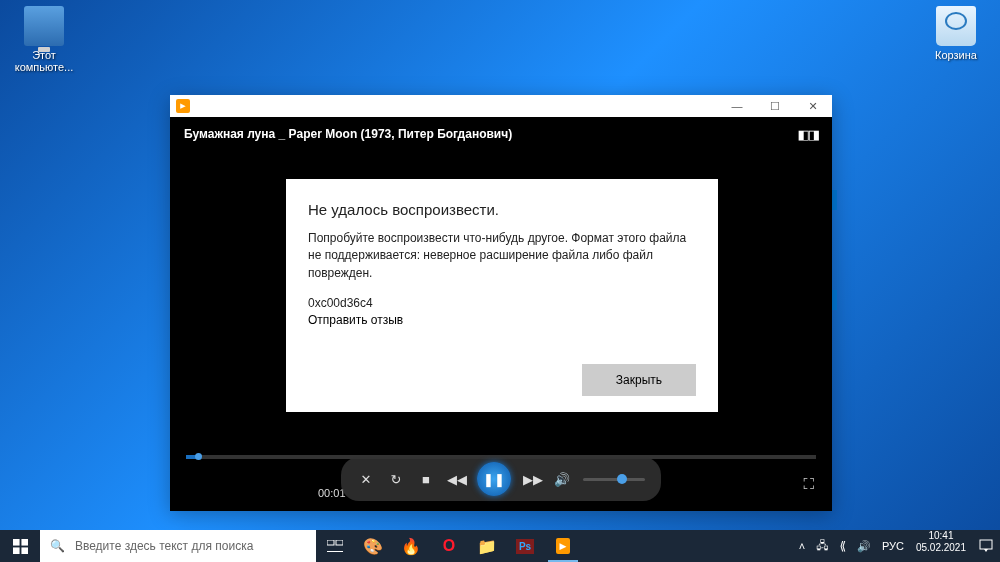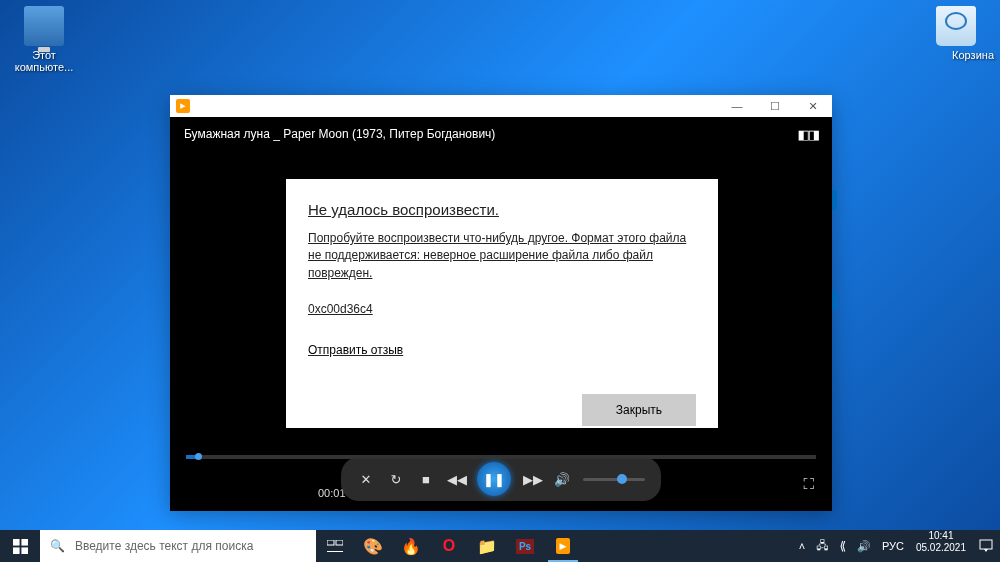--- a/index.html
+++ b/index.html
@@ -13,27 +13,27 @@
 .accent-bar2 { position: absolute; right: 163px; top: 290px; width: 6px; height: 20px; background: #0078d7; }
 
 .wmp-window { position: absolute; left: 170px; top: 95px; width: 662px; height: 416px; background: #f0f0f0; box-shadow: 0 4px 20px rgba(0,0,0,0.3); }
 .wmp-titlebar { height: 22px; background: #fff; display: flex; align-items: center; justify-content: space-between; padding-left: 6px; }
 .wmp-titlebar .app-ico { width: 14px; height: 14px; background: #ff9a00; border-radius: 2px; display: flex; align-items: center; justify-content: center; }
 .wmp-titlebar .app-ico::after { content: '▶'; color: #fff; font-size: 7px; }
 .wmp-winbtns { display: flex; }
 .wmp-winbtn { width: 38px; height: 22px; display: flex; align-items: center; justify-content: center; color: #555; font-size: 11px; cursor: pointer; }
 
 .wmp-body { height: 394px; background: #000; position: relative; color: #fff; }
-.wmp-video-title { position: absolute; top: 10px; left: 14px; font-size: 12px; }
+.wmp-video-title { position: absolute; top: 10px; left: 14px; font-size: 12px; font-weight: bold; }
 .wmp-fs-icon { position: absolute; top: 10px; right: 14px; font-size: 13px; cursor: pointer; letter-spacing: -2px; }
 
-.error-panel { position: absolute; left: 116px; top: 62px; width: 432px; background: #fff; color: #222; padding: 22px 22px 2px 22px; text-decoration: underline; }
+.error-panel { position: absolute; left: 116px; top: 62px; width: 432px; background: #fff; color: #222; padding: 22px 22px 16px 22px; }
 .error-panel h3 { font-size: 15px; font-weight: 400; margin-bottom: 12px; }
-.error-panel p { font-size: 12px; line-height: 1.45; margin-bottom: 20px; }
-.error-panel .code { font-size: 12px; margin-bottom: 24px; }
+.error-panel p { font-size: 12px; line-height: 1.45; margin-bottom: 14px; }
+.error-panel .code { font-size: 12px; margin-bottom: 0; }
 .error-panel a { font-size: 12px; color: #000000; text-decoration: none; cursor: pointer; }
 .error-panel .btn-row { text-align: right; margin-top: 36px; }
 .error-panel button { background: #ccc; border: none; padding: 9px 34px; font-size: 12px; cursor: pointer; }
 
 .wmp-seek { position: absolute; left: 16px; right: 16px; bottom: 52px; height: 4px; background: #333; }
 .wmp-seek .prog { width: 2%; height: 100%; background: #1a6fbf; position: relative; }
 .wmp-seek .prog::after { content: ''; position: absolute; right: -3px; top: -2px; width: 7px; height: 7px; background: #4a9fe8; border-radius: 50%; }
 
 .wmp-ctrls { position: absolute; bottom: 10px; left: 50%; transform: translateX(-50%); display: flex; align-items: center; gap: 12px; background: rgba(50,50,50,0.85); border-radius: 18px; padding: 5px 16px; }
 .wmp-time { position: absolute; bottom: 12px; left: 148px; font-size: 11px; color: #ddd; }
@@ -62,21 +62,21 @@
 .ico-bin::before { content:''; position:absolute; top:6px; left:50%; transform:translateX(-50%); width:18px; height:14px; border:2px solid #2a7ac0; border-radius:50%; }
 </style>
 </head>
 <body>
 
 <div class="desktop-icon" style="left:6px; top:6px;">
   <div class="ico ico-pc"></div>
   <div class="lbl" style="white-space:pre-line">Этот
 компьюте...</div>
 </div>
-<div class="desktop-icon" style="right:6px; top:6px;text-align:right;">
+<div class="desktop-icon" style="right:6px; top:6px;">
   <div class="ico ico-bin"></div>
   <div class="lbl">Корзина</div>
 </div>
 
 <div class="accent-bar"></div>
 <div class="accent-bar2"></div>
 
 <div class="wmp-window">
   <div class="wmp-titlebar">
     <div class="app-ico"></div>

